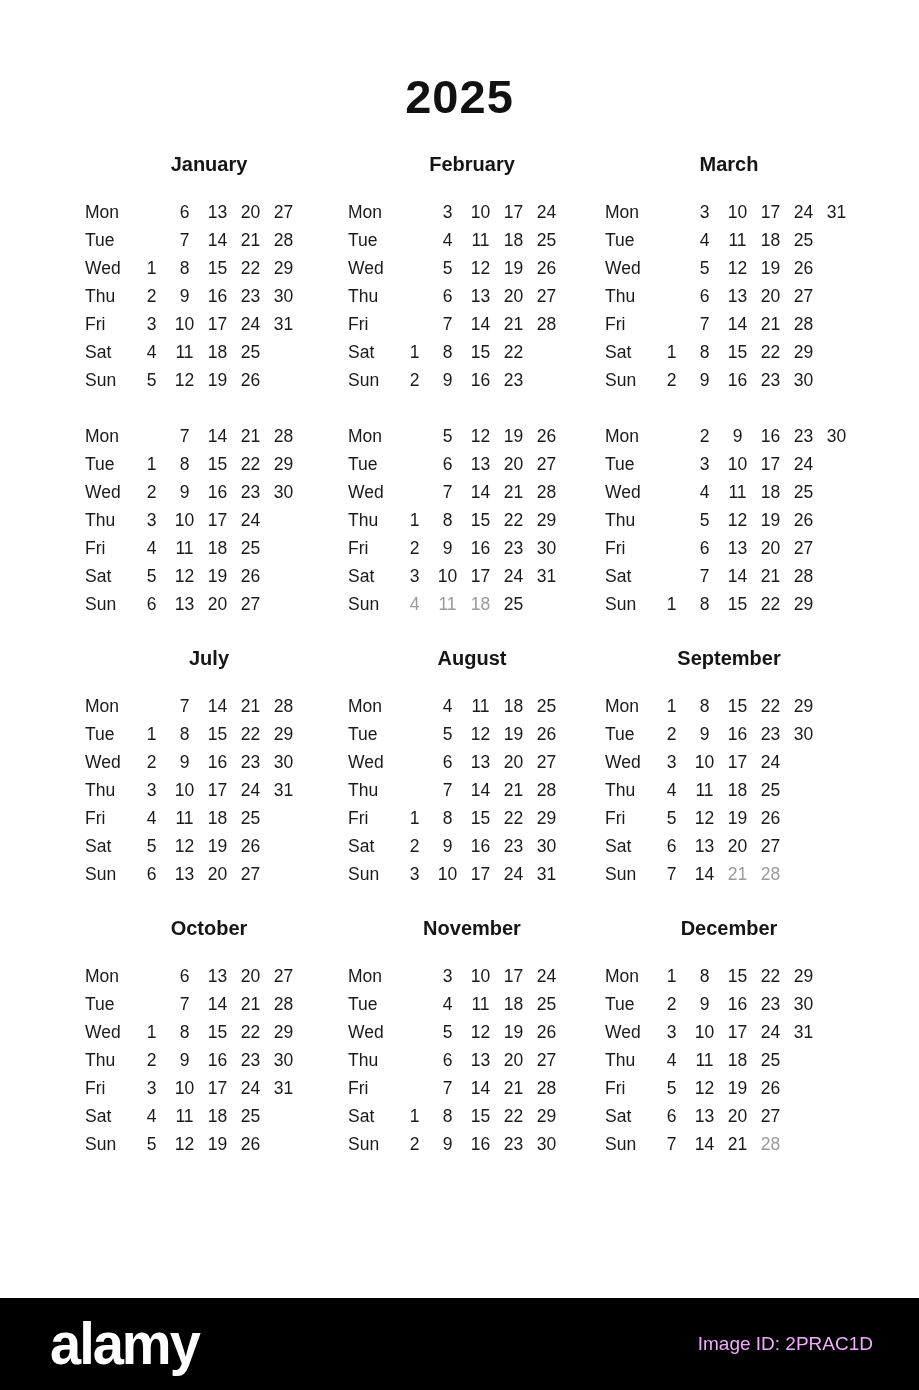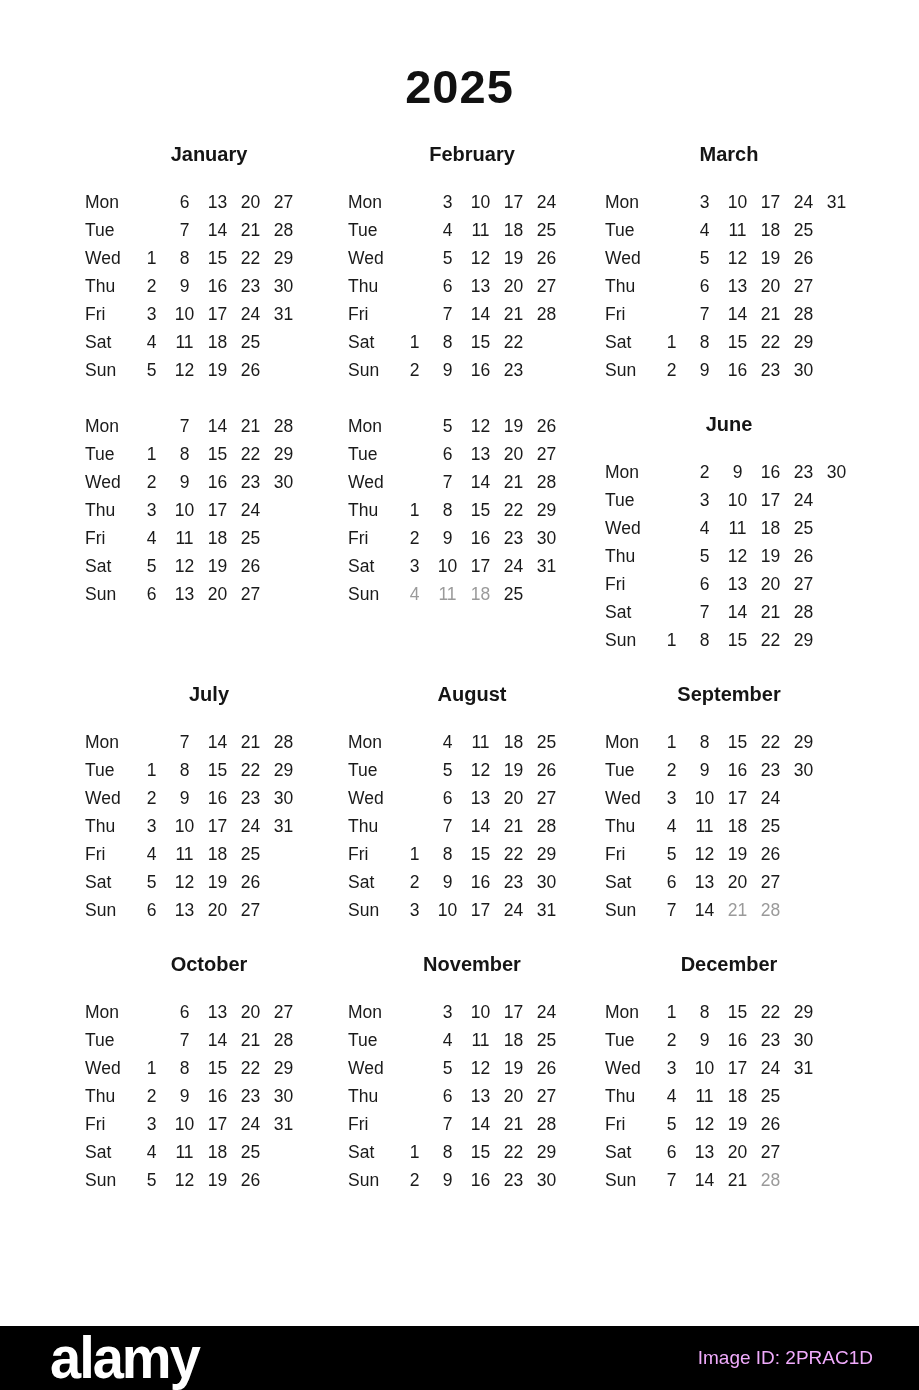--- a/index.html
+++ b/index.html
@@ -9,21 +9,21 @@
     font-family: "Liberation Sans", sans-serif;
   }
   .page {
     position: relative;
     width: 919px;
     height: 1390px;
     background: #ffffff;
     overflow: hidden;
   }
   .year-title {
-    margin: 4px;
+    margin: 14px;
     padding-top: 56px;
     height: 54px;
     line-height: 54px;
     text-align: center;
     font-size: 47px;
     font-weight: bold;
     color: #111111;
     letter-spacing: 1px;
   }
   .months-grid {
@@ -65,21 +65,21 @@
     color: #1a1a1a;
   }
   .date-cell.faded {
     color: #9a9a9a;
   }
   .watermark-bar {
     position: absolute;
     left: 0;
     right: 0;
     bottom: 0;
-    height: 64px;
+    height: 92px;
     background: #000000;
     display: flex;
     align-items: center;
     justify-content: space-between;
     padding: 0 46px 0 50px;
     box-sizing: border-box;
   }
   .alamy-logo {
     color: #ffffff;
     font-size: 56px;
@@ -435,21 +435,20 @@
           <span class="day-label">Sun</span>
           <span class="date-cell faded">4</span>
           <span class="date-cell faded">11</span>
           <span class="date-cell faded">18</span>
           <span class="date-cell">25</span>
           <span class="date-cell"></span>
           <span class="date-cell"></span>
         </div>
       </section>
       <section class="month">
-        <h2 class="month-title">June</h2>
         <div class="day-row">
           <span class="day-label">Mon</span>
           <span class="date-cell"></span>
           <span class="date-cell">2</span>
           <span class="date-cell">9</span>
           <span class="date-cell">16</span>
           <span class="date-cell">23</span>
           <span class="date-cell">30</span>
         </div>
         <div class="day-row">

